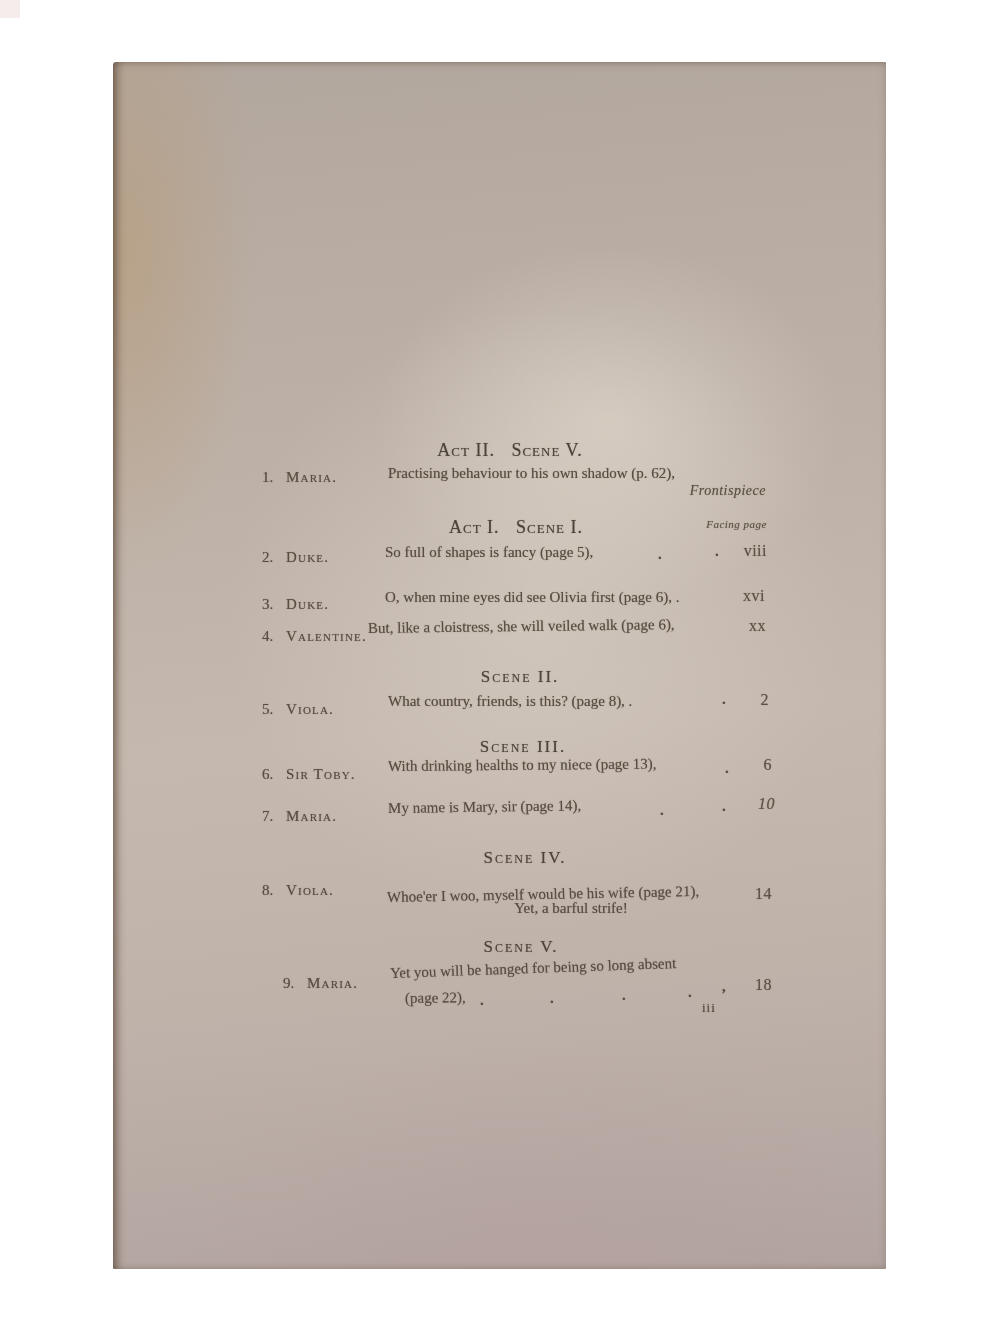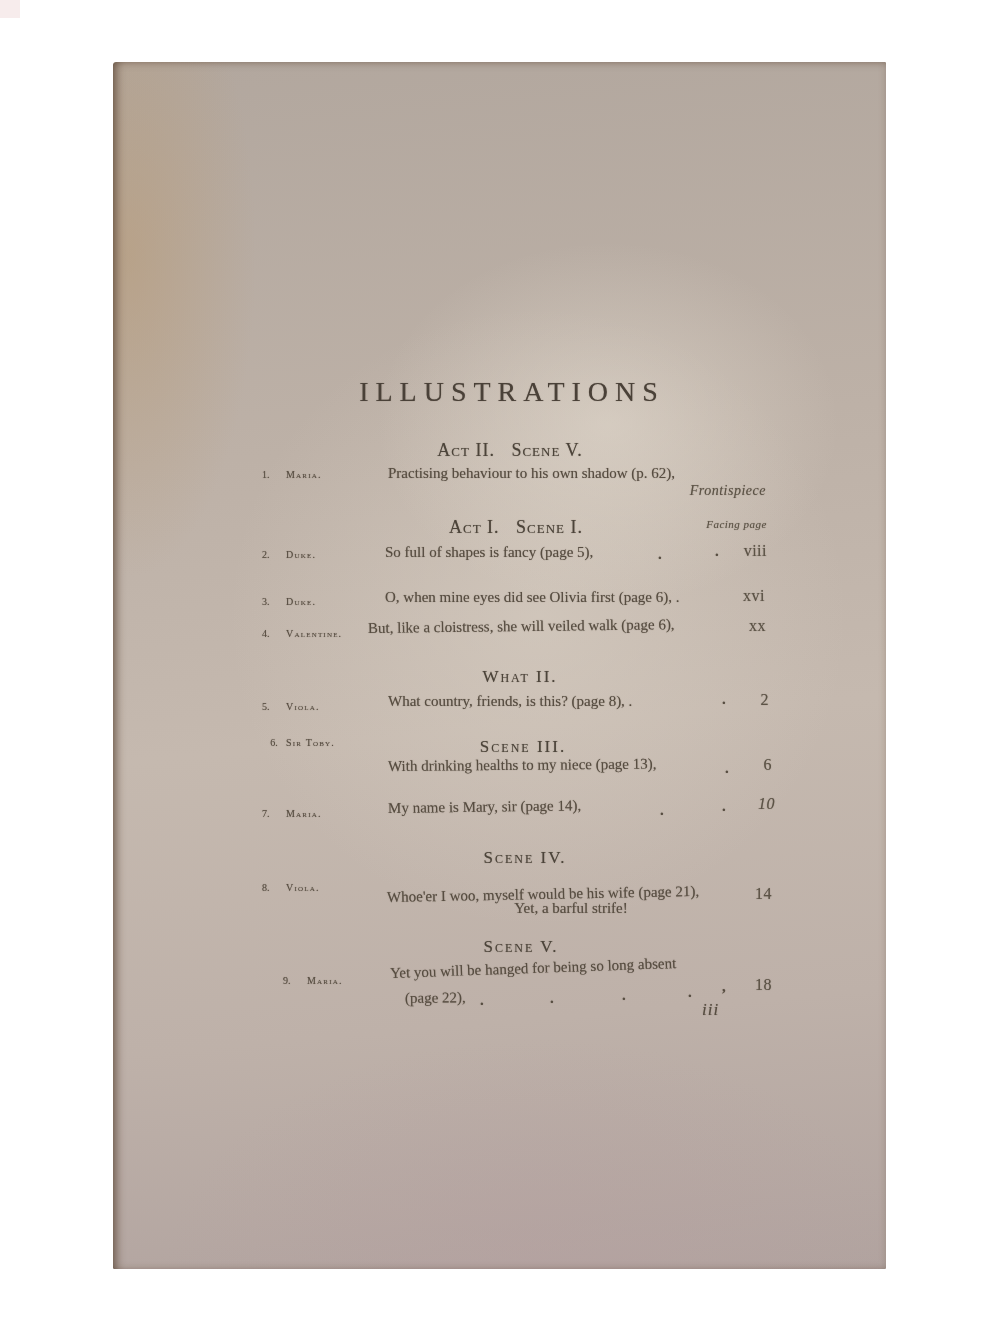--- a/index.html
+++ b/index.html
@@ -23,40 +23,39 @@
     box-shadow:
       inset 8px 0 10px -5px rgba(84,63,47,0.75),
       inset 0 5px 7px -4px rgba(122,102,86,0.5),
       inset -3px -3px 7px -3px rgba(122,102,92,0.3);
   }
 
   .t{position:absolute;color:#574d41;text-shadow:0 0 1px rgba(87,77,65,0.6);white-space:pre;}
   .title{font-size:28px;letter-spacing:7px;color:#4a4138;transform:translateX(-50%);}
   .act{font-size:18px;font-variant:small-caps;letter-spacing:1px;color:#4c443a;transform:translateX(-50%);}
   .scene{font-size:17px;font-variant:small-caps;letter-spacing:2px;color:#4c443a;transform:translateX(-50%);}
-  .nm{font-size:10px;font-variant:small-caps;letter-spacing:1.2px;}
+  .nm{font-size:15px;font-variant:small-caps;letter-spacing:1.2px;}
   .nm .num{display:inline-block;width:24px;letter-spacing:0;}
   .qt{font-size:15px;transform-origin:left center;}
   .ctr{transform:translateX(-50%);margin-top:28px;}
   .pg{font-size:16px;letter-spacing:0.5px;text-align:right;color:#5c5346;}
   .ital{font-style:italic;}
   .frontis{font-size:14px;}
   .facing{font-size:11px;}
   .dot{font-size:15px;font-weight:bold;}
-  .folio{font-size:17px;letter-spacing:1px;font-style:italic;}
+  .folio{font-size:13px;letter-spacing:1px;}
 </style>
 </head>
 <body>
 
 <div id="screen">
   <div class="corner-artifact"></div>
 
   <div class="page">
 
-    <div class="t title" style="left:399px;top:314px;">ILLUSTRATIONS</div>
 
     <div class="t act" style="left:397px;top:378px;">Act II.   Scene V.</div>
 
     <div class="t nm" style="left:149px;top:407px;"><span class="num">1.</span><span>Maria.</span></div>
     <div class="t qt" style="left:275px;top:403px;">Practising behaviour to his own shadow (p. 62),</div>
     <div class="t pg ital frontis" style="right:120px;top:421px;margin-left:38px;">Frontispiece</div>
 
     <div class="t act" style="left:403px;top:455px;">Act I.   Scene I.</div>
     <div class="t pg ital facing" style="right:119px;top:456px;">Facing page</div>
 
@@ -67,30 +66,30 @@
     <div class="t pg" style="right:119px;top:480px;">viii</div>
 
     <div class="t nm" style="left:149px;top:534px;"><span class="num">3.</span><span>Duke.</span></div>
     <div class="t qt" style="left:272px;top:527px;">O, when mine eyes did see Olivia first (page 6), .</div>
     <div class="t pg" style="right:121px;top:525px;">xvi</div>
 
     <div class="t nm" style="left:149px;top:566px;"><span class="num">4.</span><span>Valentine.</span></div>
     <div class="t qt" style="left:255px;top:558px;transform:rotate(-0.7deg);">But, like a cloistress, she will veiled walk (page 6),</div>
     <div class="t pg" style="right:120px;top:555px;">xx</div>
 
-    <div class="t scene" style="left:407px;top:605px;">What II.</div>
+    <div class="t scene" style="left:407px;top:605px;">Scene II.</div>
 
     <div class="t nm" style="left:149px;top:639px;"><span class="num">5.</span><span>Viola.</span></div>
     <div class="t qt" style="left:275px;top:631px;">What country, friends, is this? (page 8), .</div>
     <div class="t dot" style="left:609px;top:629px;">.</div>
     <div class="t pg" style="right:117px;top:629px;">2</div>
 
     <div class="t scene" style="left:410px;top:675px;">Scene III.</div>
 
-    <div class="t nm" style="left:149px;top:675px;text-align:center;"><span class="num">6.</span><span>Sir Toby.</span></div>
+    <div class="t nm" style="left:149px;top:704px;"><span class="num">6.</span><span>Sir Toby.</span></div>
     <div class="t qt" style="left:275px;top:696px;transform:rotate(-0.5deg);">With drinking healths to my niece (page 13),</div>
     <div class="t dot" style="left:612px;top:698px;">.</div>
     <div class="t pg" style="right:114px;top:694px;">6</div>
 
     <div class="t nm" style="left:149px;top:746px;"><span class="num">7.</span><span>Maria.</span></div>
     <div class="t qt" style="left:275px;top:738px;transform:rotate(-0.8deg);">My name is Mary, sir (page 14),</div>
     <div class="t dot" style="left:547px;top:740px;">.</div>
     <div class="t dot" style="left:609px;top:736px;">.</div>
     <div class="t pg" style="right:111px;top:733px;font-style:italic;">10</div>
 

